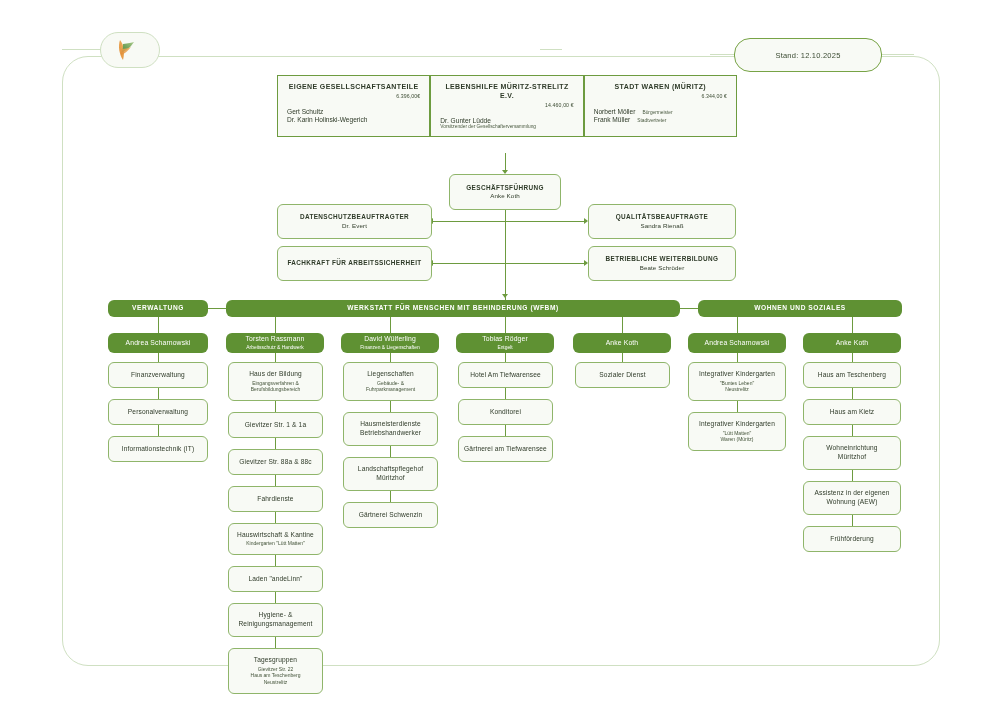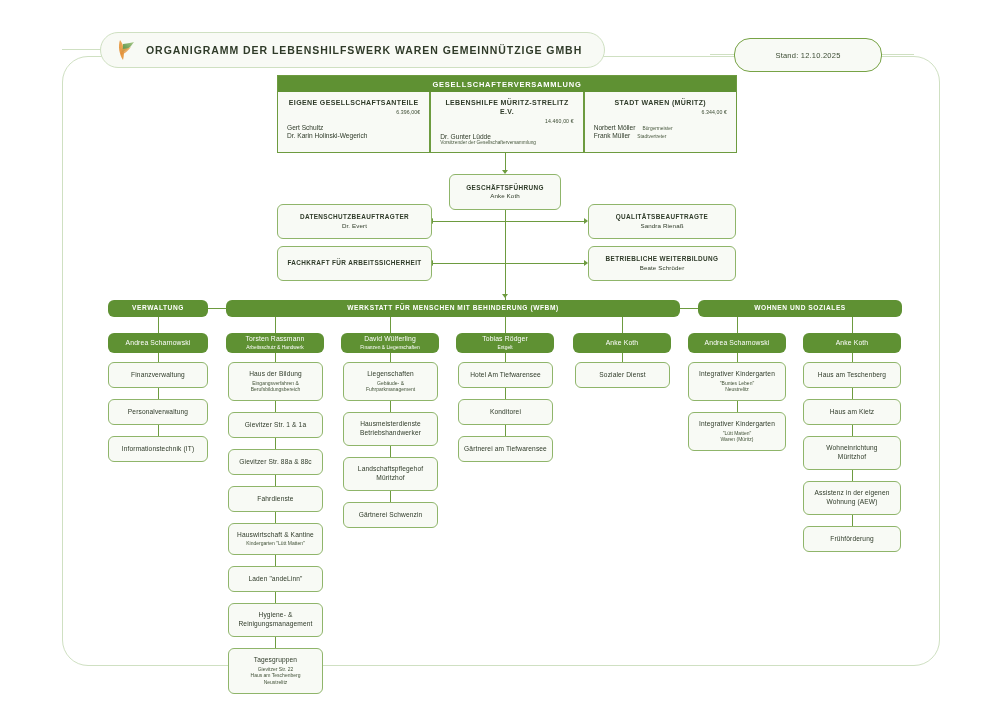--- a/index.html
+++ b/index.html
@@ -119,31 +119,29 @@
         <linearGradient id="gB" x1="0" y1="1" x2="1" y2="0">
           <stop offset="0" stop-color="#4e8a3c"></stop>
             <stop offset="1" stop-color="#a8c98a"></stop>
         </linearGradient>
       </defs>
       <path d="M9 3 C13 8 14 15 12 23 C8 17 7 9 9 3 Z" fill="url(#gA)"></path>
       <path d="M12 7 C17 6 21 6 23 5 C19 11 15 14 11 15 C12 12 12 9 12 7 Z" fill="url(#gB)"></path>
       <path d="M10 12 C14 12 17 11 20 10 C16 15 13 17 10 18 Z" fill="url(#gA)" opacity=".85"></path>
     </svg>
   </span>
-  <span class="title-text">ORGANIGRAMM DER LEBENSHILFSWERK WAREN GEMEINNÜTZIGE GMBH</span>
 </div>
 
 <div class="pill-tick" style="left:710px;top:54px;width:26px;"></div>
 <div class="pill-tick" style="left:878px;top:54px;width:36px;"></div>
 <div class="date-pill">
   <span class="date-text">Stand: 12.10.2025</span>
 </div>
 
 <div class="assembly">
-  <div class="assembly-head">GESELLSCHAFTERVERSAMMLUNG</div>
   <div class="assembly-body">
 
     <div class="acol">
       <div class="acol-title">EIGENE GESELLSCHAFTSANTEILE</div>
       <div class="acol-amount">6.396,00€</div>
       <div class="acol-people">
         <div class="p-row">
           <span class="p-name">Gert Schultz</span>
         </div>
         <div class="p-row">

